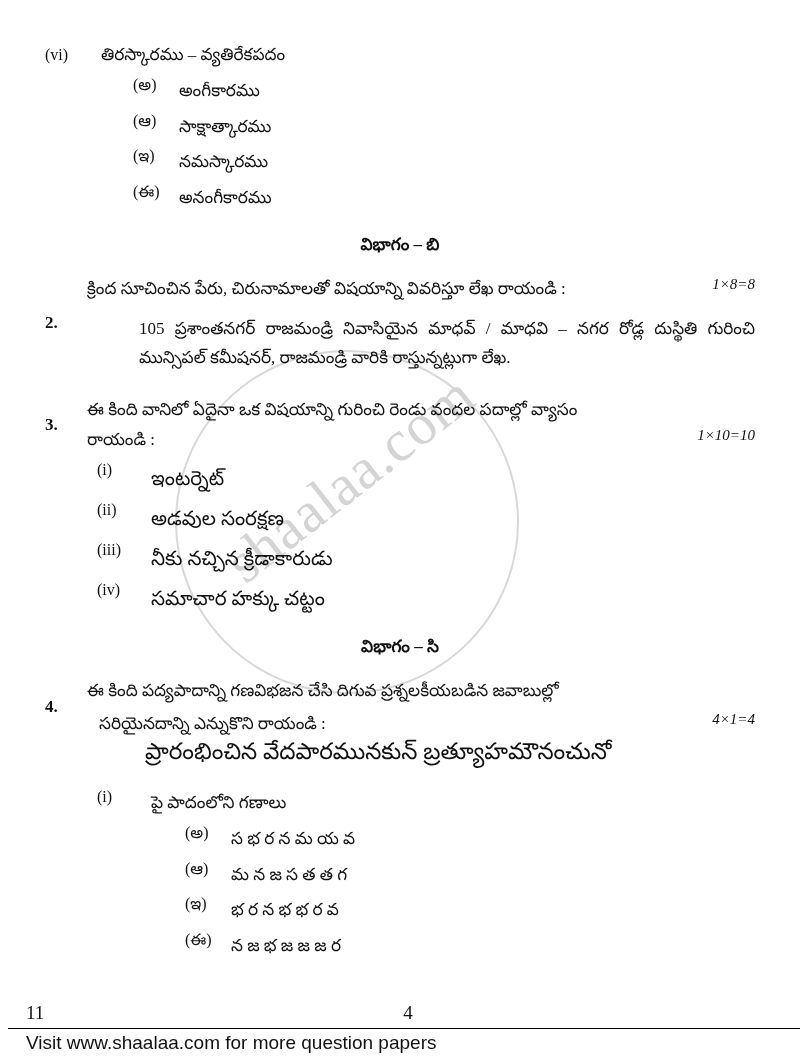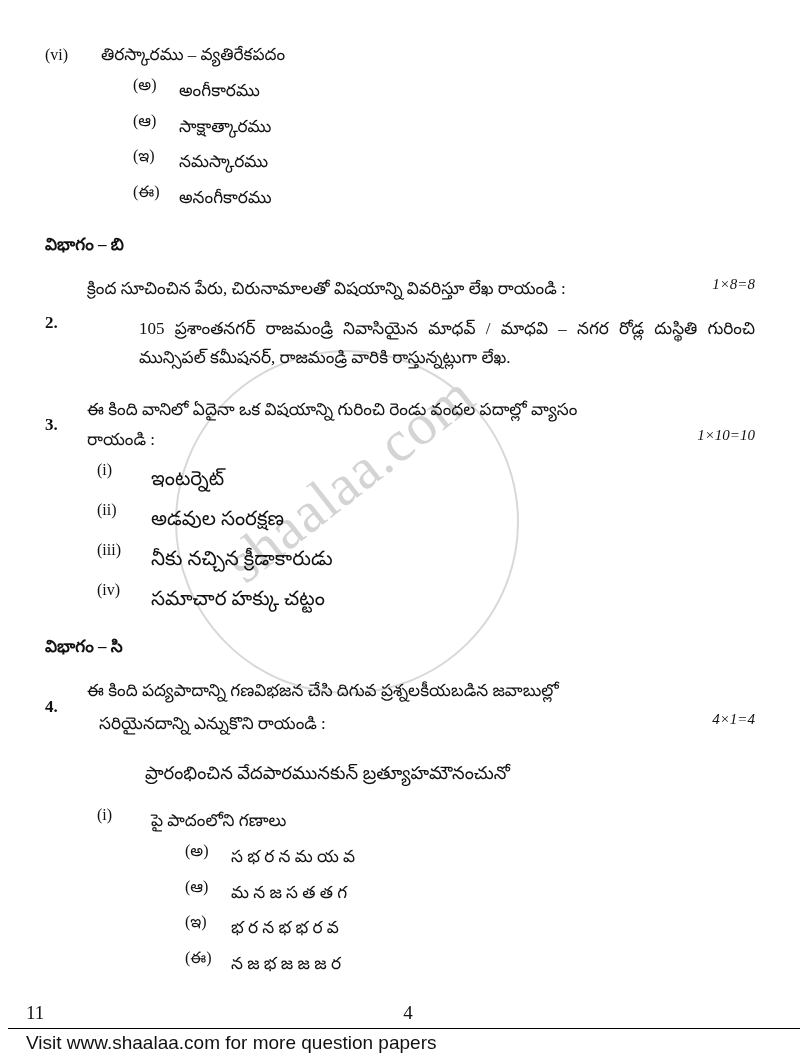--- a/index.html
+++ b/index.html
@@ -92,20 +92,21 @@
     line-height: 1.7;
   }
   .opt-row {
     margin-left: 88px;
     display: flex;
     align-items: flex-start;
     margin-top: 6px;
   }
 
   .section-head {
+    text-align: center;
     font-weight: bold;
     font-size: 17px;
     margin: 22px 0 16px 0;
   }
 
   .q-block {
     margin-top: 10px;
   }
   .q-body {
     flex: 1;
@@ -143,22 +144,22 @@
     margin-left: 52px;
   }
   .list-mark {
     width: 54px;
     flex: 0 0 54px;
     font-size: 16px;
   }
 
   .verse {
     margin-left: 100px;
-    font-size: 18px;
-    margin-top: 24px;
+    font-size: 23px;
+    margin-top: 0;
   }
 
   
   .footer {
     position: absolute;
     left: 8px;
     bottom: 0;
     width: 800px;
     z-index: 10;
   }

